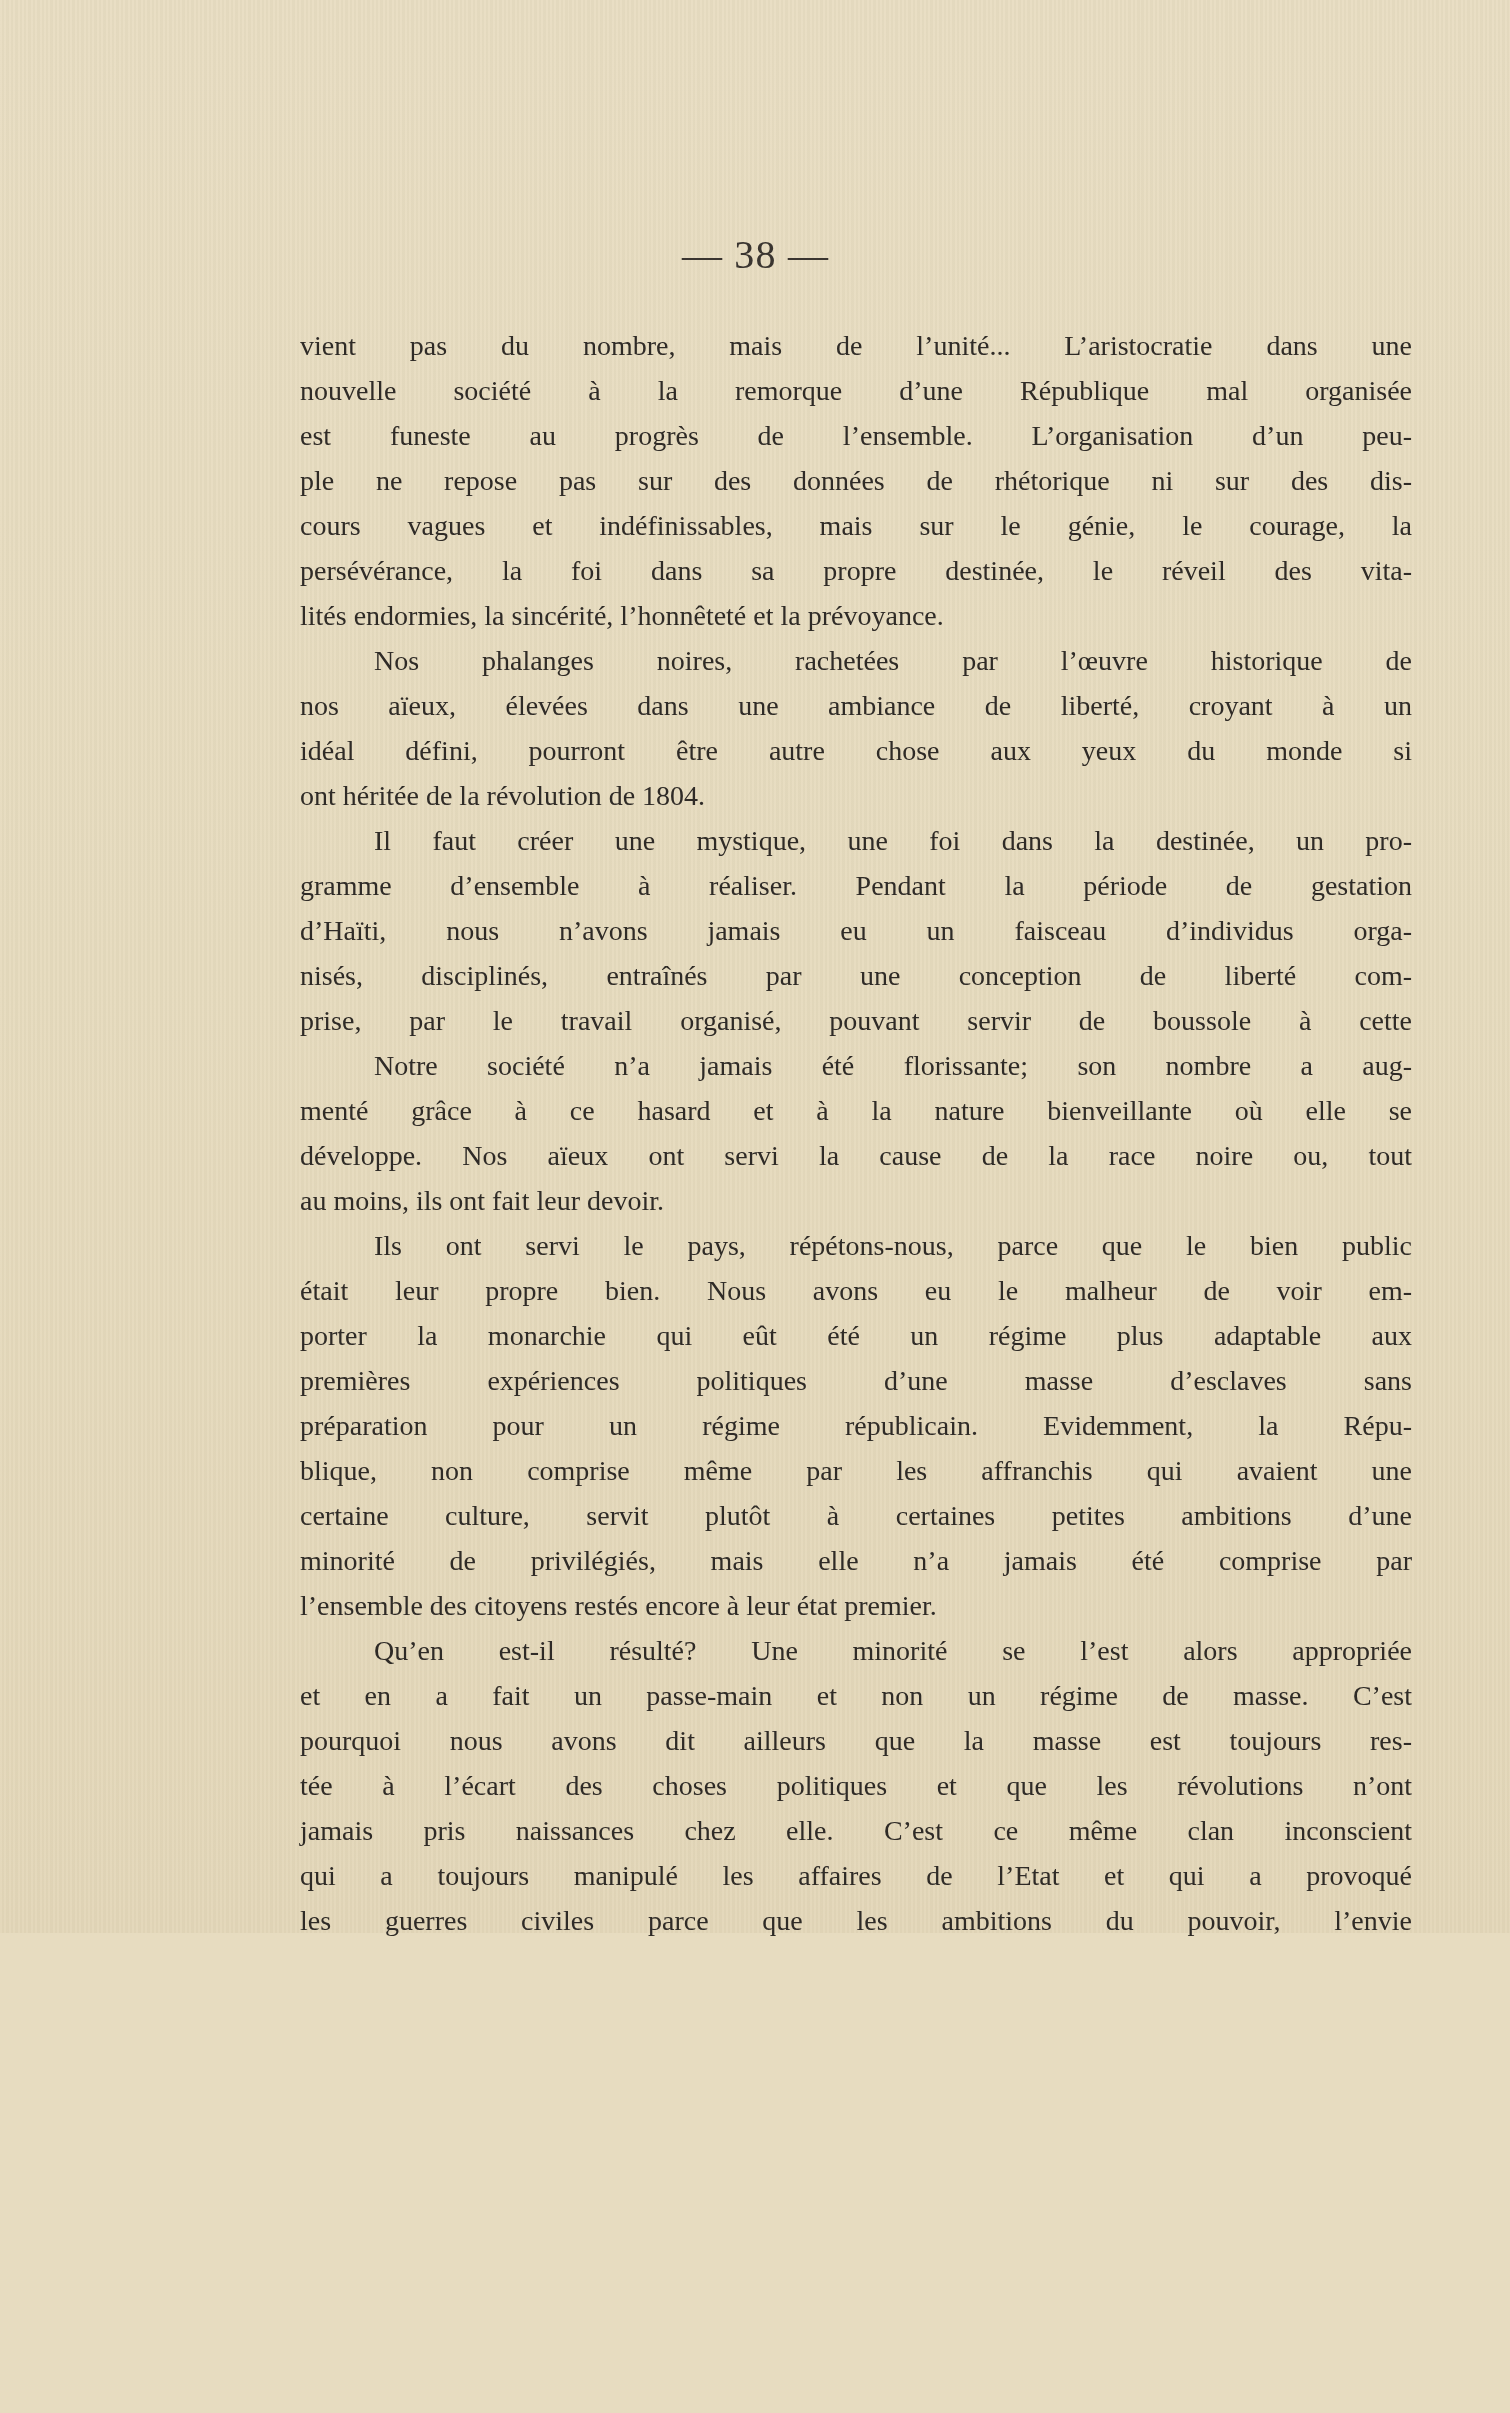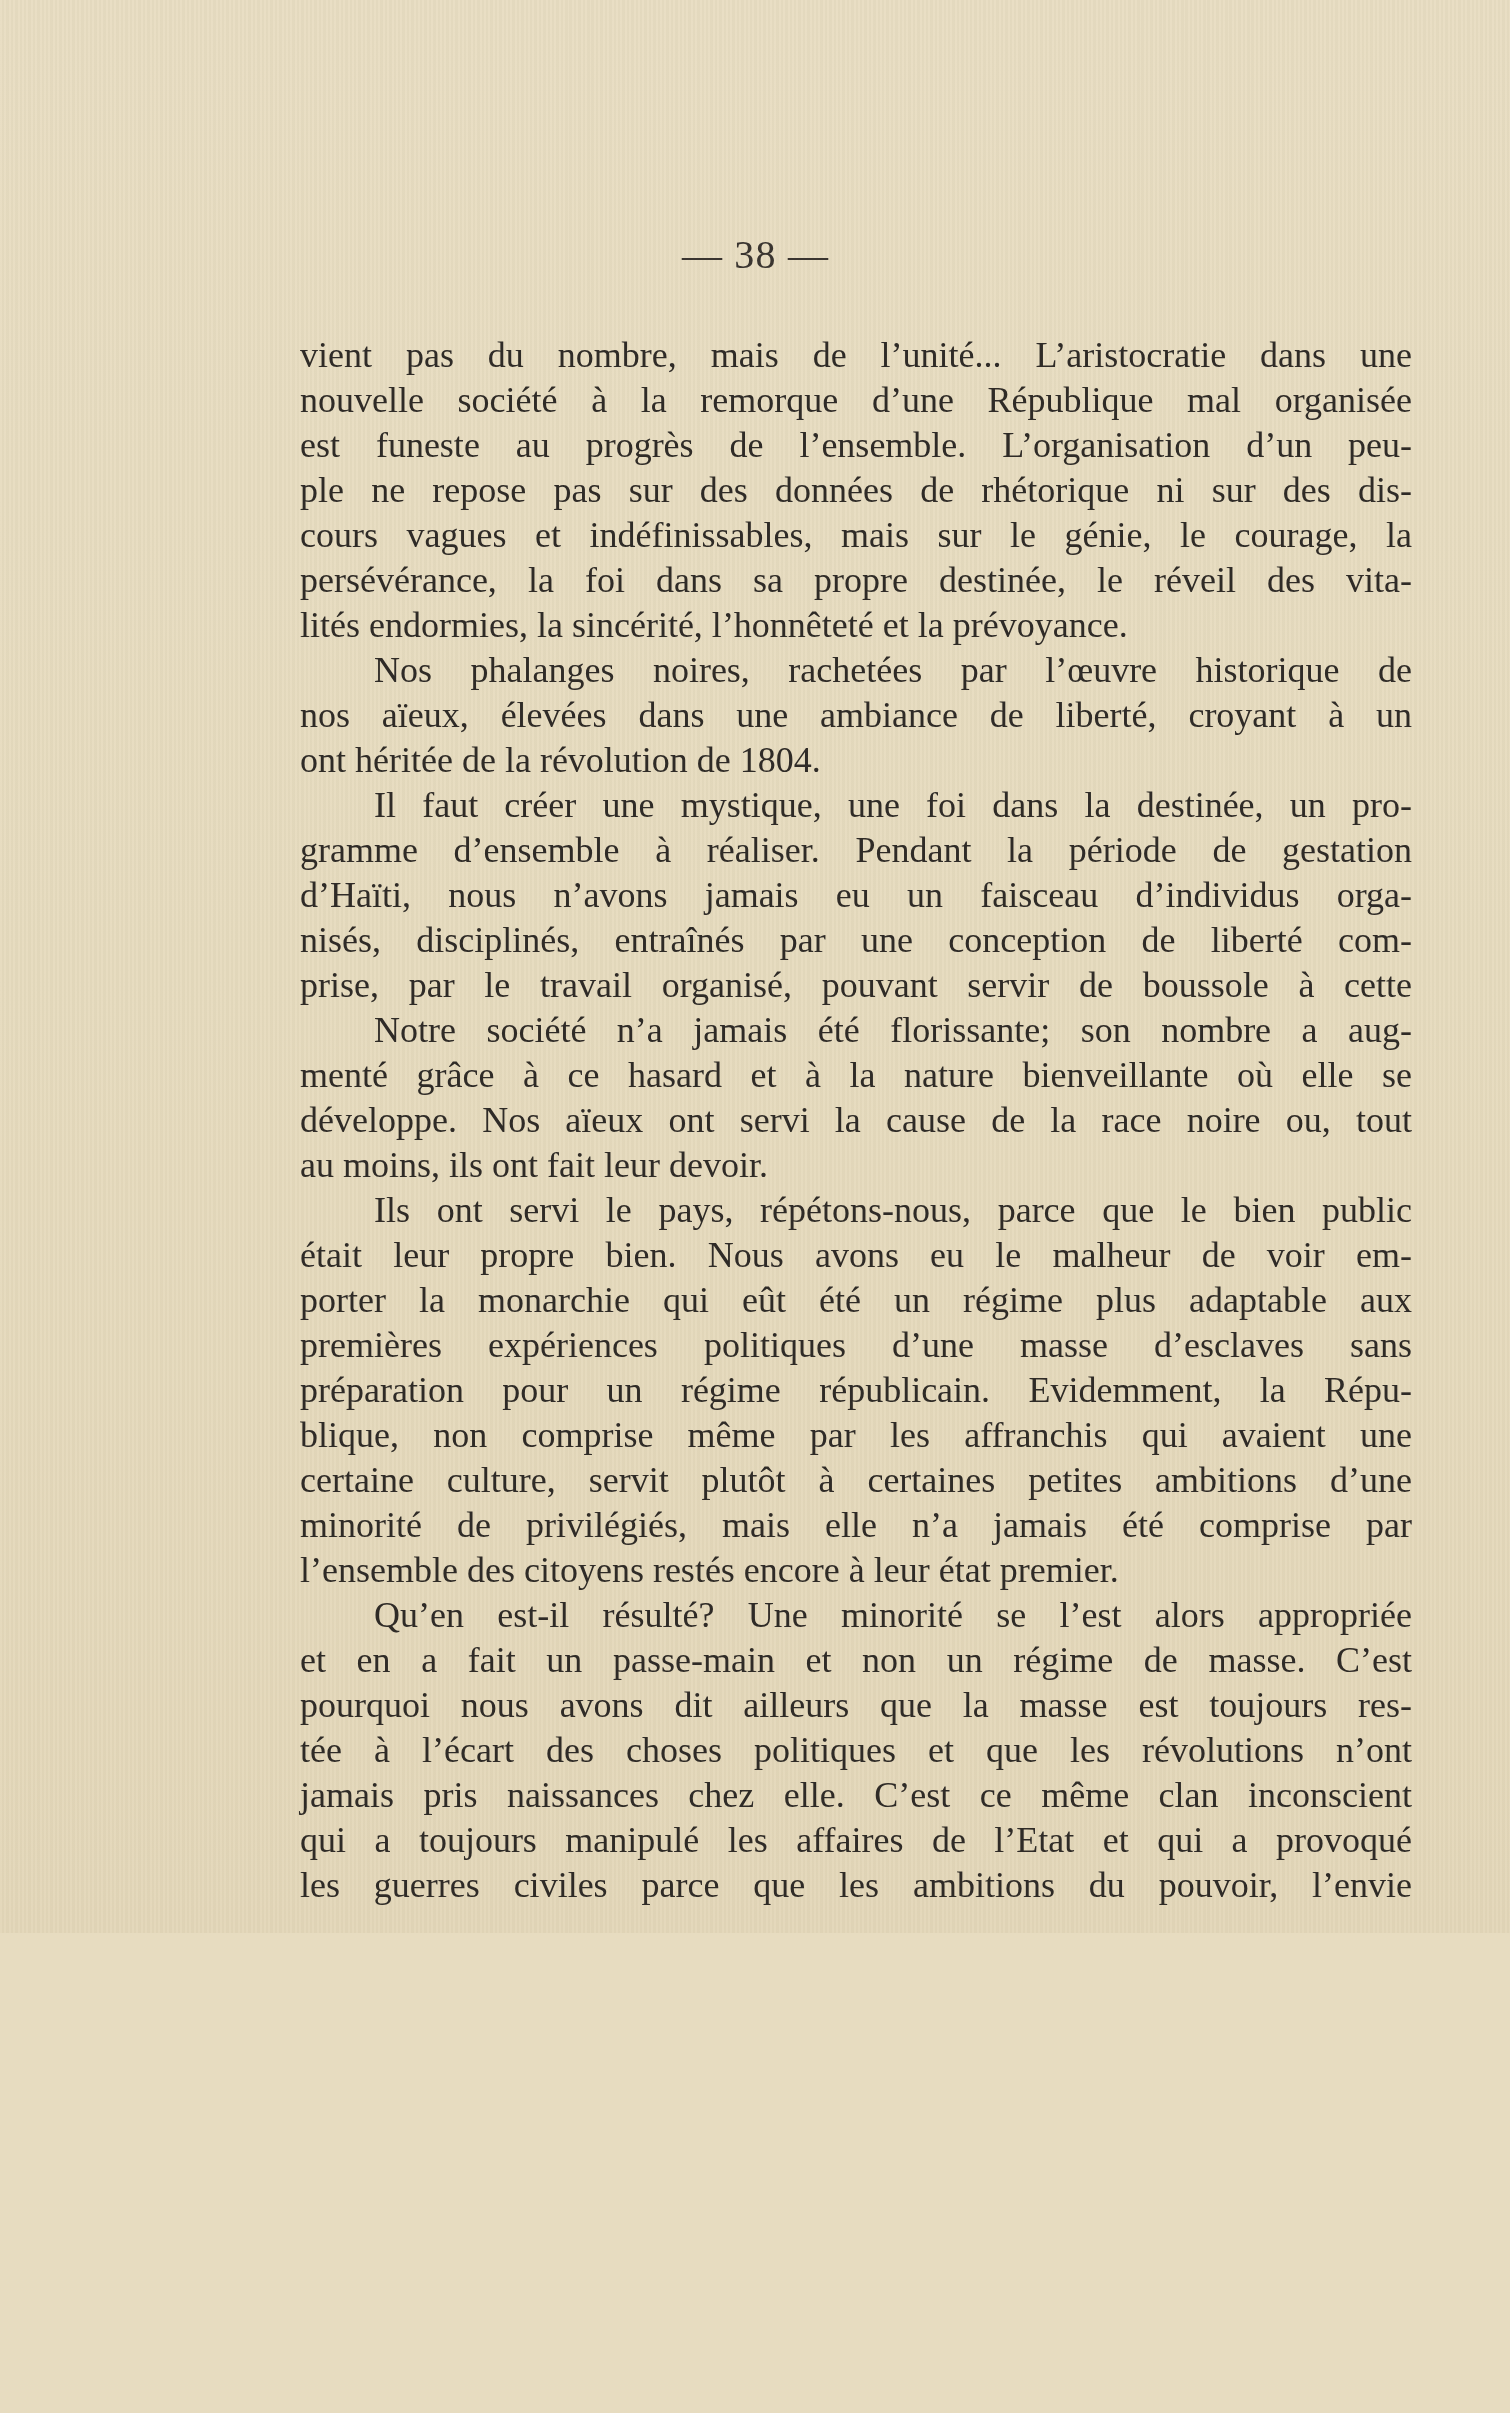--- a/index.html
+++ b/index.html
@@ -29,24 +29,24 @@
       width: 1511px;
       text-align: center;
       font-family: "Liberation Serif", "DejaVu Serif", serif;
       font-size: 40px;
       color: #3a3530;
       letter-spacing: 1.2px;
     }
     .text-block {
       position: absolute;
       left: 300px;
-      top: 333px;
+      top: 323px;
       width: 1112px;
       font-family: "Liberation Serif", "DejaVu Serif", serif;
-      font-size: 36px;
+      font-size: 28px;
       line-height: 45px;
       color: #2f2b27;
     }
     .line {
       display: block;
       white-space: nowrap;
       text-align: justify;
       text-align-last: justify;
       height: 45px;
       overflow: visible;
@@ -69,20 +69,21 @@
         <span class="line">nouvelle société à la remorque d’une République mal organisée</span>
         <span class="line">est funeste au progrès de l’ensemble. L’organisation d’un peu-</span>
         <span class="line">ple ne repose pas sur des données de rhétorique ni sur des dis-</span>
         <span class="line">cours vagues et indéfinissables, mais sur le génie, le courage, la</span>
         <span class="line">persévérance, la foi dans sa propre destinée, le réveil des vita-</span>
         <span class="line last">lités endormies, la sincérité, l’honnêteté et la prévoyance.</span>
       </div>
       <div>
         <span class="line indent">Nos phalanges noires, rachetées par l’œuvre historique de</span>
         <span class="line">nos aïeux, élevées dans une ambiance de liberté, croyant à un</span>
+        <span class="line">idéal défini, pourront être autre chose aux yeux du monde si</span>
         <span class="line last">ont héritée de la révolution de 1804.</span>
       </div>
       <div>
         <span class="line indent">Il faut créer une mystique, une foi dans la destinée, un pro-</span>
         <span class="line">gramme d’ensemble à réaliser. Pendant la période de gestation</span>
         <span class="line">d’Haïti, nous n’avons jamais eu un faisceau d’individus orga-</span>
         <span class="line">nisés, disciplinés, entraînés par une conception de liberté com-</span>
         <span class="line">prise, par le travail organisé, pouvant servir de boussole à cette</span>
       </div>
       <div>

